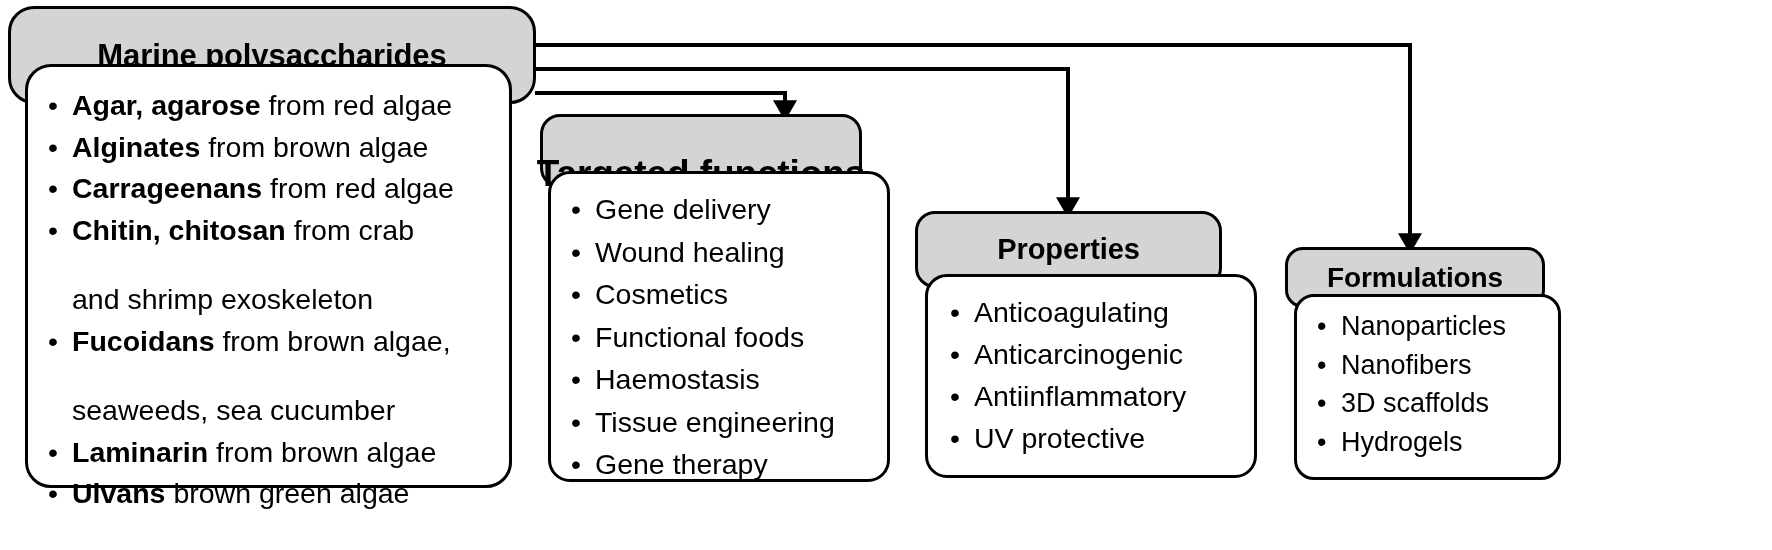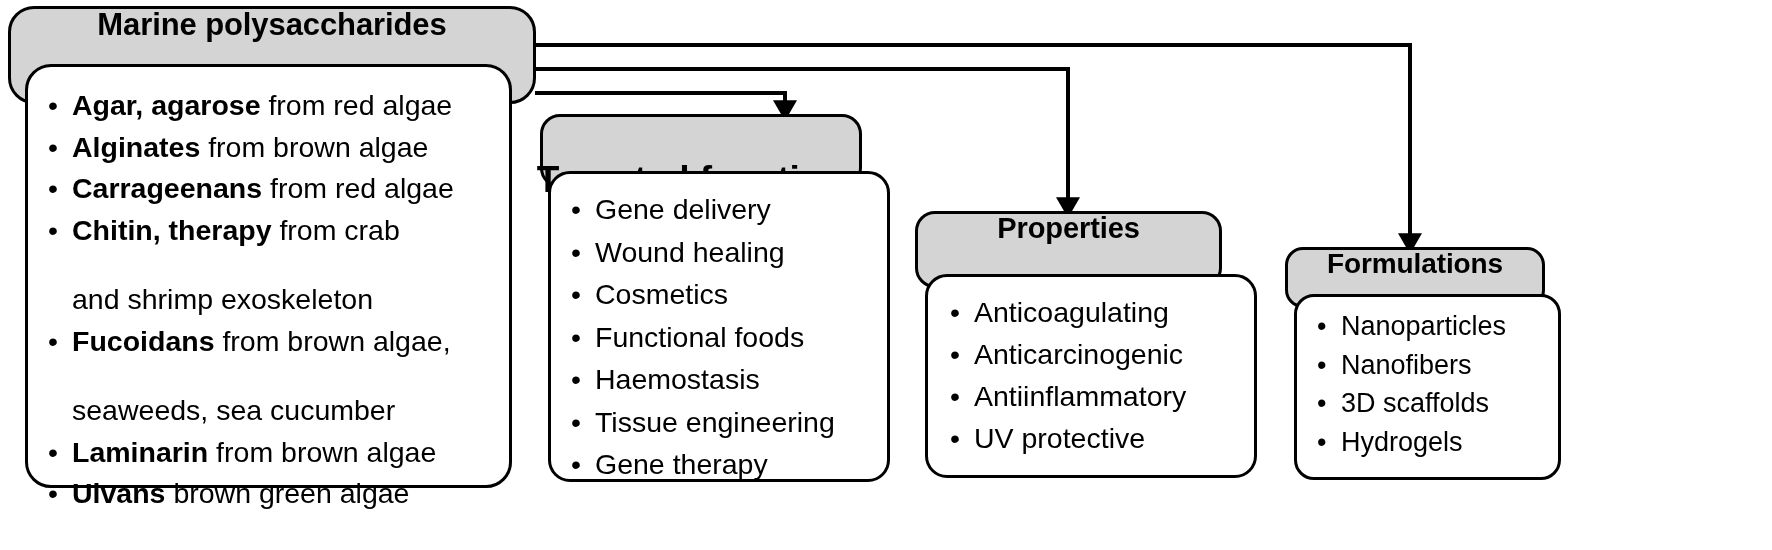--- a/index.html
+++ b/index.html
@@ -25,21 +25,21 @@
   }
   
   .group{position:absolute; z-index:2;}
   .hdr{
     position:absolute;
     background:#d4d4d4;
     border:3.5px solid #000000;
     border-radius:22px;
     box-sizing:border-box;
     display:flex;
-    align-items:flex-start;
+    align-items:center;
     justify-content:center;
     z-index:2;
   }
   .hdr-title{
     font-weight:bold;
     color:#000000;
     letter-spacing:-0.1px;
     white-space:nowrap;
     line-height:1;
   }
@@ -162,21 +162,21 @@
         <li>
           <span class="bullet">•</span><b>Agar, agarose</b><span> from red algae</span>
         </li>
         <li>
           <span class="bullet">•</span><b>Alginates</b><span> from brown algae</span>
         </li>
         <li>
           <span class="bullet">•</span><b>Carrageenans</b><span> from red algae</span>
         </li>
         <li>
-          <span class="bullet">•</span><b>Chitin, therapy</b><span> from crab</span>
+          <span class="bullet">•</span><b>Chitin, chitosan</b><span> from crab</span>
         </li>
         <li class="cont">
           <span>and shrimp exoskeleton</span>
         </li>
         <li>
           <span class="bullet">•</span><b>Fucoidans</b><span> from brown algae,</span>
         </li>
         <li class="cont">
           <span>seaweeds, sea cucumber</span>
         </li>

